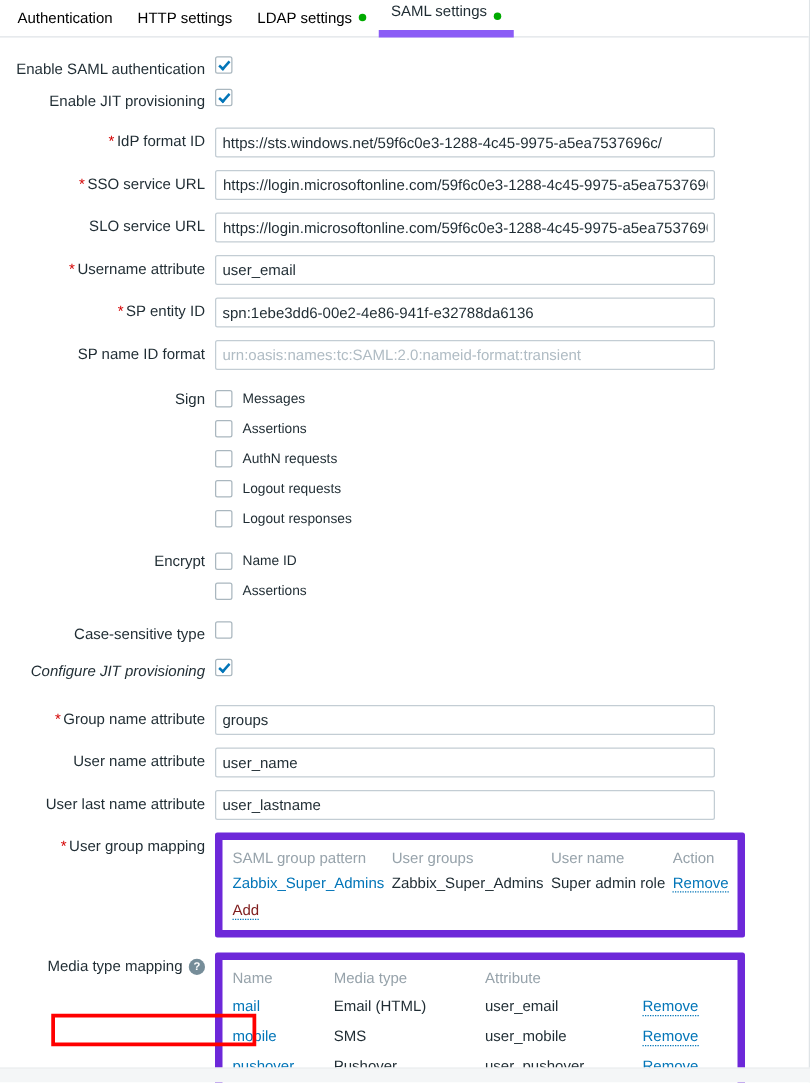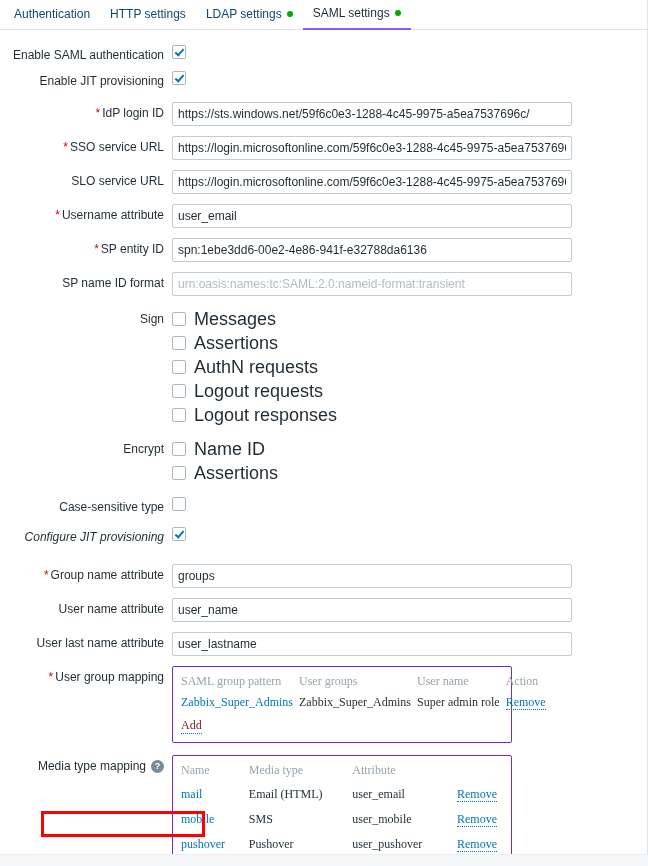--- a/index.html
+++ b/index.html
@@ -31,34 +31,35 @@
     height: 30px;
     border-bottom: 1px solid #dfe4e7;
     padding-left: 4px;
     display: flex;
     align-items: flex-end;
     box-sizing: border-box;
     background: #ffffff;
   }
   .tab {
     font-size: 12px;
-    color: #0c4a6e;
+    color: #000000;
     padding: 0 10px 8px 10px;
     cursor: pointer;
     white-space: nowrap;
     position: relative;
     line-height: 14px;
     display: flex;
     align-items: center;
     gap: 5px;
   }
   .tab.active {
     color: #1f2c33;
-    border-bottom: 2px solid #8b5cf6;
+    border-bottom: 6px solid #8b5cf6;
     margin-bottom: -1px;
+    align-items: flex-end;
   }
   .tab .dot {
     display: inline-block;
     width: 6px;
     height: 6px;
     border-radius: 50%;
     background: #00aa00;
   }
 
   
@@ -131,35 +132,34 @@
     border-width: 0 2px 2px 0;
     transform: rotate(42deg);
   }
   .cbrow {
     display: flex;
     align-items: center;
     height: 22px;
   }
   .cbrow .cbtext {
     margin-left: 8px;
-    font-size: 18px;
+    font-size: 11px;
     color: #1f2c33;
     line-height: 22px;
   }
   .cbgroup .cbrow { margin-bottom: 2px; }
 
   
   .tblbox {
-    width: 340px;
-    border: 1px solid #6d28d9;
+    width: 424px;
+    border: 6px solid #6d28d9;
     border-radius: 2px;
     box-sizing: border-box;
     padding: 5px 8px 8px 8px;
     background: #ffffff;
-    font-family: Liberation Serif, serif;
   }
   table.maptbl {
     border-collapse: collapse;
     width: 100%;
     font-size: 12px;
   }
   table.maptbl th {
     text-align: left;
     font-weight: normal;
     color: #97a3ab;
@@ -257,21 +257,21 @@
     </div>
 
     <div class="row">
       <div class="lbl">Enable JIT provisioning</div>
       <div class="fld">
         <span class="cb checked"></span>
       </div>
     </div>
 
     <div class="row">
-      <div class="lbl"><span class="req">*</span><span>IdP login ID</span></div>
+      <div class="lbl"><span class="req">*</span><span>IdP format ID</span></div>
       <div class="fld">
         <input type="text" value="https://sts.windows.net/59f6c0e3-1288-4c45-9975-a5ea7537696c/" style="">
       </div>
     </div>
 
     <div class="row">
       <div class="lbl"><span class="req">*</span><span>SSO service URL</span></div>
       <div class="fld">
         <input type="text" value="https://login.microsoftonline.com/59f6c0e3-1288-4c45-9975-a5ea7537696c/saml2" style="">
       </div>

